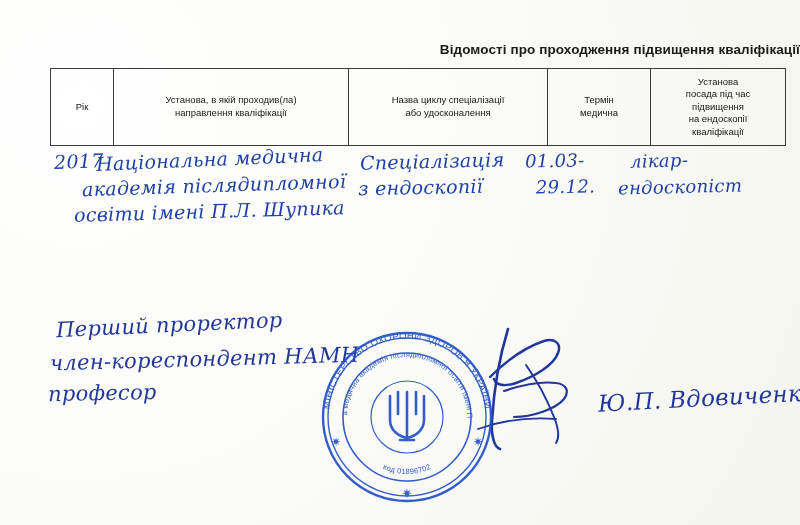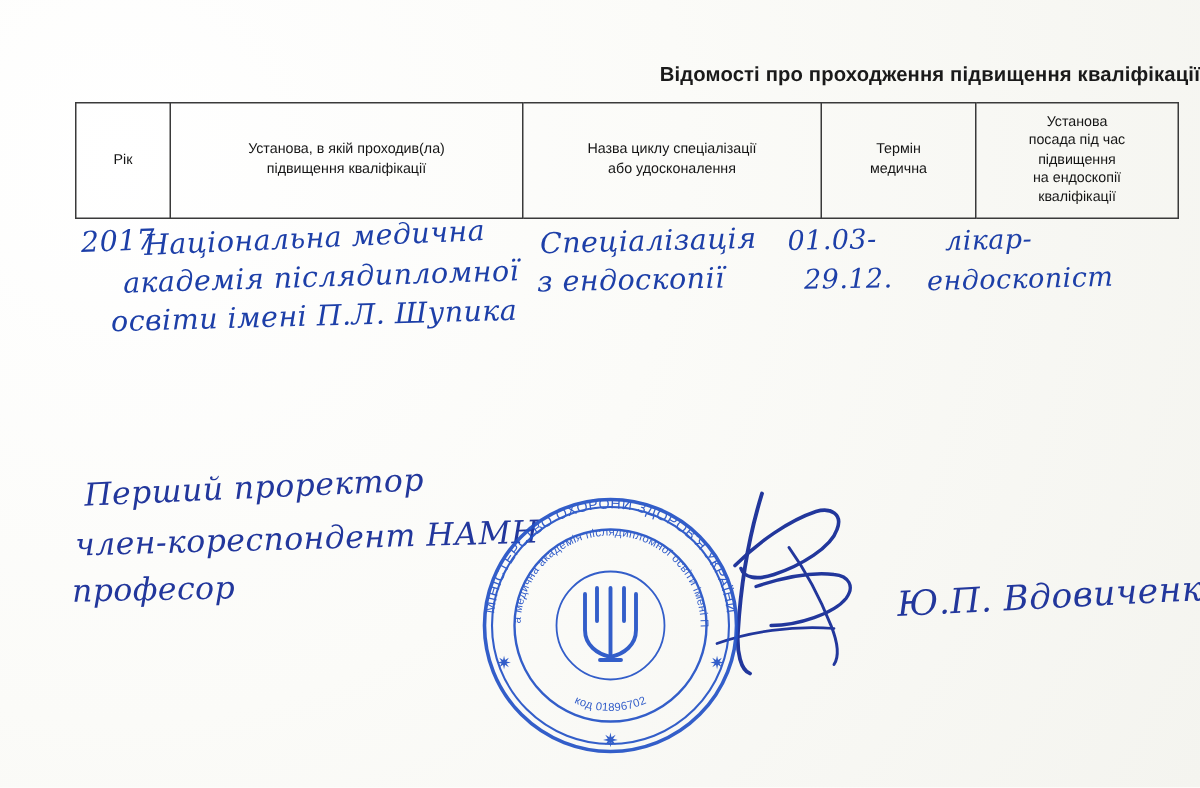--- a/index.html
+++ b/index.html
@@ -131,21 +131,21 @@
   <div class="doc-title">Відомості про проходження підвищення кваліфікації</div>
 
   <table class="qual-table">
     <thead>
       <tr>
         <th class="col-year">
           <span>Рік</span>
         </th>
         <th class="col-inst">
           <span>Установа, в якій проходив(ла)</span><br>
-          <span>підвищення кваліфікації</span>
+          <span>направлення кваліфікації</span>
         </th>
         <th class="col-cycle">
           <span>Назва циклу спеціалізації</span><br>
           <span>або удосконалення</span>
         </th>
         <th class="col-term">
           <span>Термін</span><br>
           <span>медична</span>
         </th>
         <th class="col-post">

